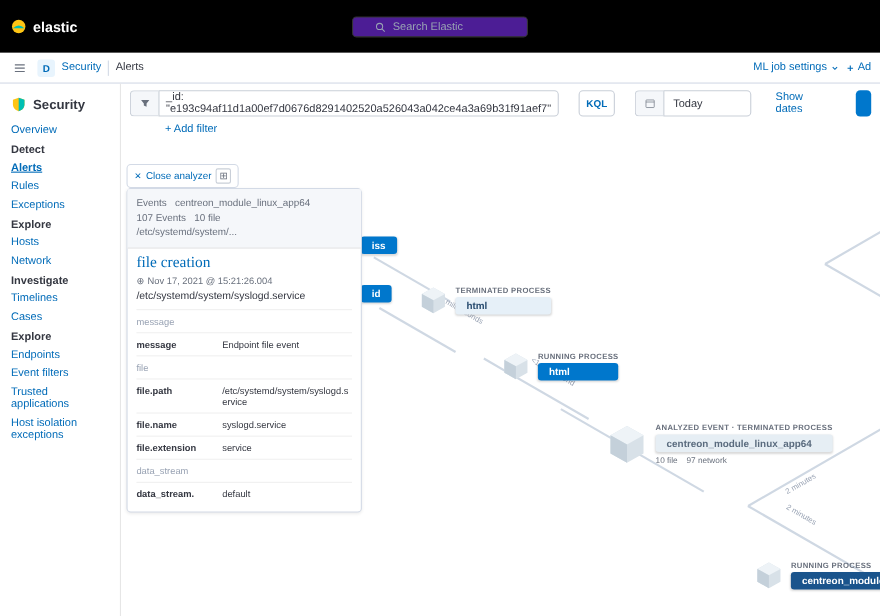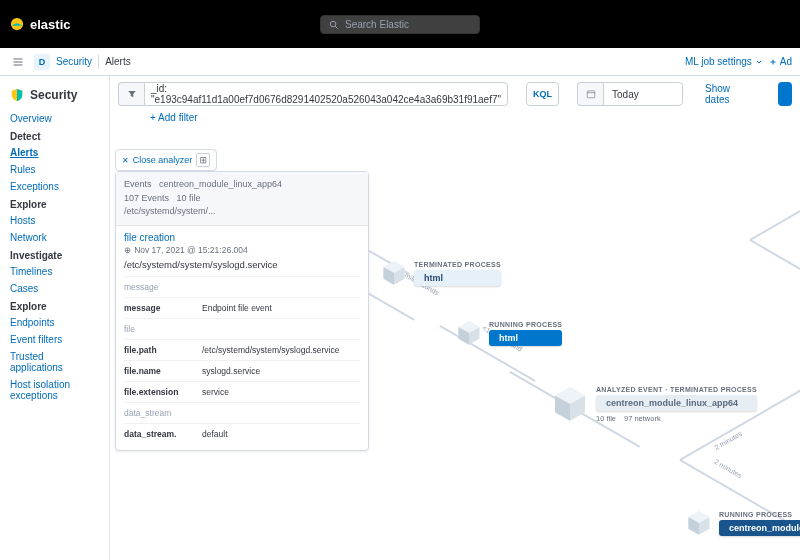--- a/index.html
+++ b/index.html
@@ -1,20 +1,20 @@
 <!DOCTYPE html>
 <html><head>
 <meta charset="utf-8">
 <style>
   *{box-sizing:border-box;margin:0;padding:0;font-family:-apple-system,BlinkMacSystemFont,"Segoe UI",Helvetica,Arial,sans-serif}
   body{width:800px;height:560px;overflow:hidden;background:#fff;font-size:10px;color:#343741}
   .topbar{height:48px;background:#000;display:flex;align-items:center;padding:0 10px;color:#fff}
   .logo{display:flex;align-items:center;gap:6px;font-size:13px;font-weight:600}
   .logo-svg{width:14px;height:14px}
-  .search-top{margin-left:auto;margin-right:auto;position:absolute;left:50%;transform:translateX(-50%);display:flex;align-items:flex-end;gap:6px;background:#404040;border:1px solid #333;border-radius:4px;padding:3px 8px;width:160px;color:#98a2b3;font-size:10px}
+  .search-top{margin-left:auto;margin-right:auto;position:absolute;left:50%;transform:translateX(-50%);display:flex;align-items:flex-end;gap:6px;background:#4c1d95;border:1px solid #333;border-radius:4px;padding:3px 20px;width:160px;color:#98a2b3;font-size:10px}
   .crumbbar{height:28px;border-bottom:1px solid #d3dae6;display:flex;align-items:center;padding:0 8px;gap:6px;background:#fff}
   .icon-btn{width:20px;height:20px;display:flex;align-items:center;justify-content:center;border:1px solid #d3dae6;border-radius:3px;color:#69707d;cursor:pointer}
   .icon-btn.noborder{border:none}
   .badge-d{width:16px;height:16px;border-radius:3px;background:#e8f4fd;color:#006bb8;font-weight:700;font-size:9px;display:flex;align-items:center;justify-content:center}
   .crumb{font-size:10px;color:#006bb8;cursor:pointer}
   .crumb.active{color:#343741;font-weight:500}
   .crumb-sep{width:1px;height:14px;background:#d3dae6}
   .spacer{flex:1}
   .ml-link{color:#006bb8;font-size:10px;display:flex;align-items:center;gap:3px;cursor:pointer}
   .layout{display:flex;height:498px}
@@ -32,24 +32,24 @@
   .kql{border:1px solid #c9cfd8;border-radius:4px;height:24px;padding:0 6px;display:flex;align-items:center;color:#006bb8;font-size:9px;font-weight:600;cursor:pointer}
   .date-dd{border:1px solid #c9cfd8;border-radius:4px 0 0 4px;width:26px;height:24px;display:flex;align-items:center;justify-content:center;background:#f5f7fa;color:#69707d;border-right:none}
   .date-range{border:1px solid #c9cfd8;border-radius:0 4px 4px 0;height:24px;padding:0 8px;display:flex;align-items:center;font-size:10px;flex:0 0 80px}
   .showdates{color:#006bb8;font-size:10px;cursor:pointer;padding:0 4px}
   .updatebtn{width:14px;height:24px;background:#07c;border-radius:4px}
   .filterbar{padding:0 20px 6px 40px}
   .addfilter{color:#006bb8;font-size:10px;cursor:pointer}
   .canvas{position:relative;height:430px;background:#fff;overflow:hidden}
   .close-analyzer{position:absolute;left:5px;top:20px;background:#fff;border:1px solid #d3dae6;border-radius:4px;padding:3px 6px;font-size:9px;color:#006bb8;display:flex;align-items:center;gap:4px;cursor:pointer;z-index:6}
   .analyzer-icon{width:14px;height:14px;border:1px solid #c9cfd8;border-radius:2px;background:#fff;display:flex;align-items:center;justify-content:center;color:#69707d;font-size:9px}
-  .panel{position:absolute;left:5px;top:42px;width:254px;background:#fff;border:1px solid #d3dae6;border-radius:4px;box-shadow:0 1px 3px rgba(0,0,0,0.08);z-index:5;font-size:9px}
+  .panel{position:absolute;left:5px;top:42px;width:214px;background:#fff;border:1px solid #d3dae6;border-radius:4px;box-shadow:0 1px 3px rgba(0,0,0,0.08);z-index:5;font-size:9px}
   .panel-head{padding:6px 8px;background:#f5f7fa;border-bottom:1px solid #e6e6e6;color:#69707d;line-height:1.5}
   .panel-body{padding:6px 8px}
-  .panel-kind{color:#006bb8;font-family:Liberation Sans, sans-serif;font-size:10px}
+  .panel-kind{color:#006bb8;font-family:Liberation Serif, serif;font-size:14px}
   .panel-ts{font-size:8.5px;color:#69707d;display:flex;align-items:center;gap:3px;margin:2px 0 4px}
   .panel-path{font-size:9.5px;font-weight:500;margin-bottom:6px}
   .kv{display:flex;border-top:1px solid #f0f0f0;padding:5px 0}
   .kv .k{width:78px;font-weight:700;font-size:8.5px}
   .kv .v{flex:1;font-size:8.5px;color:#343741;word-break:break-all}
   .kv .klab{width:78px;font-size:8.5px;color:#98a2b3}
   .node{position:absolute;display:flex;align-items:center;gap:6px;z-index:3}
   .cube{width:28px;height:28px;flex-shrink:0}
   .cube.lg{width:40px;height:40px}
   .node-label{border-radius:3px;padding:3px 10px;font-size:9px;font-weight:700;box-shadow:0 1px 2px rgba(0,0,0,0.15)}

